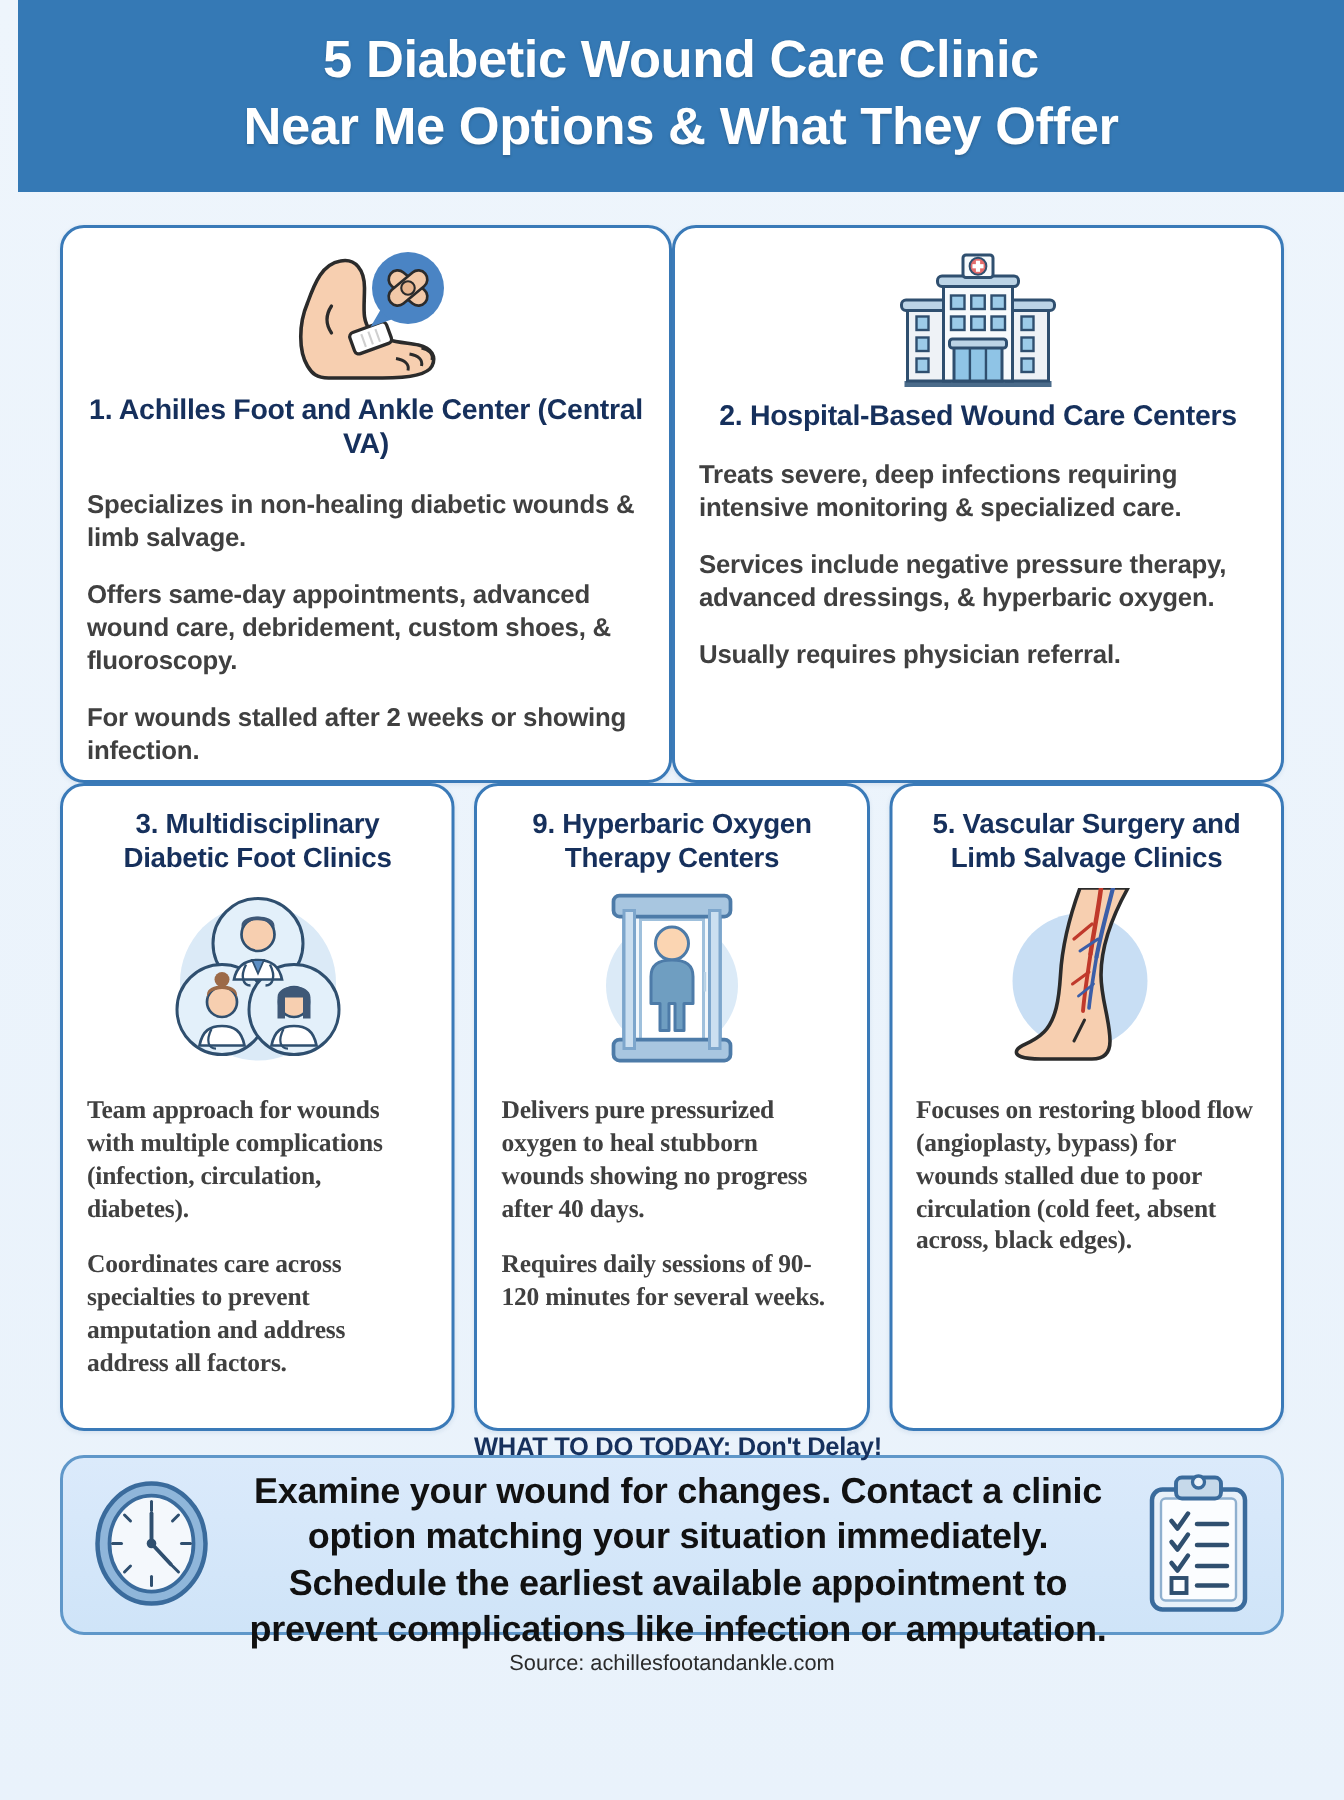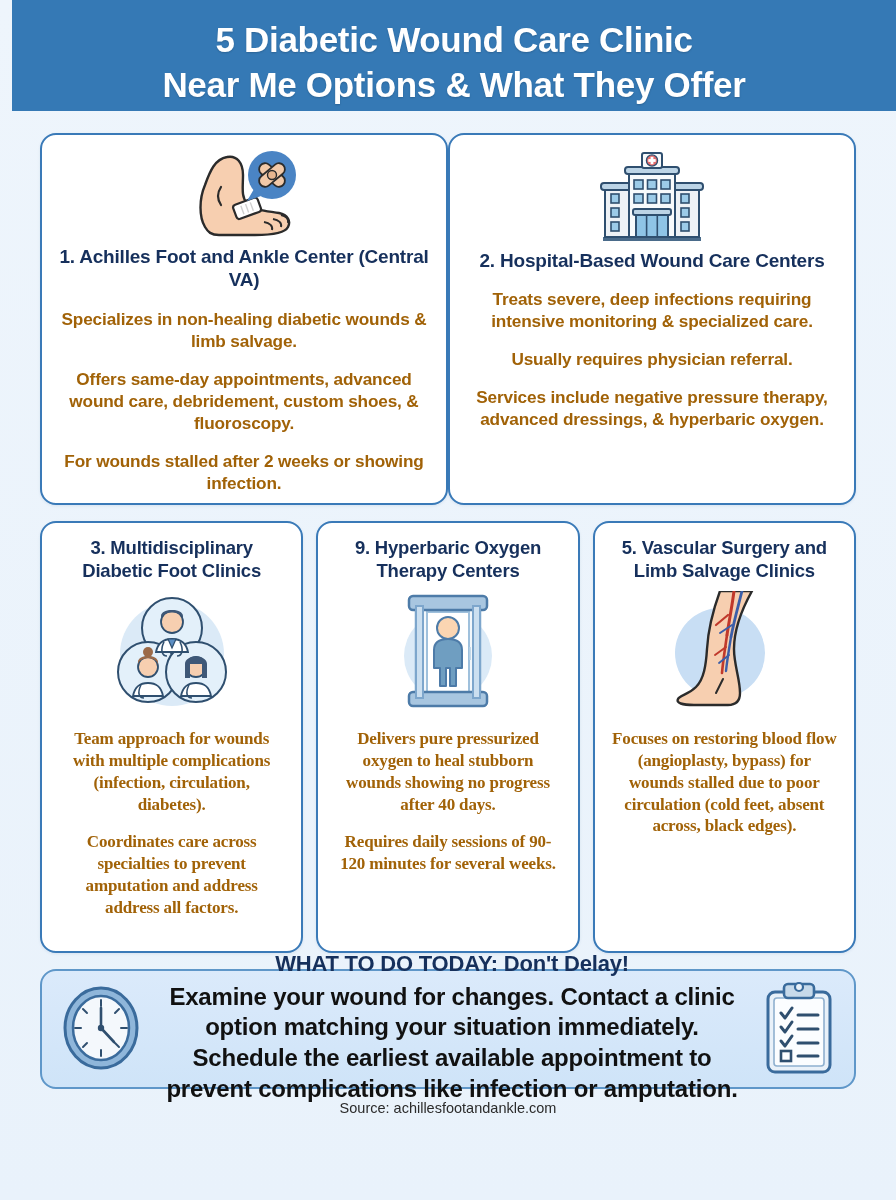--- a/index.html
+++ b/index.html
@@ -16,21 +16,21 @@
     width: 896px;
     height: 1200px;
     display: flex;
     flex-direction: column;
     background: linear-gradient(180deg,#eef5fc 0%, #e9f2fb 100%);
   }
 
   
   .header {
     background: #3579b5;
-    padding: 18px 30px 3px;
+    padding: 18px 30px 20px;
     text-align: center;
     flex: 0 0 auto;
     margin-left: 12px;
   }
   .header h1 {
     color: #ffffff;
     font-size: 35px;
     line-height: 1.28;
     font-weight: bold;
     letter-spacing: -0.3px;
@@ -41,21 +41,20 @@
   
   .content {
     flex: 1 1 auto;
     padding: 22px 40px 0;
     display: flex;
     flex-direction: column;
   }
 
   .row-top {
     display: flex;
-    margin-bottom: 16px;
   }
   .row-bottom {
     display: flex;
     gap: 13px;
     margin-bottom: 16px;
   }
 
   .card {
     background: #ffffff;
     border: 2.5px solid #3a7ab8;
@@ -75,25 +74,24 @@
     font-weight: bold;
     line-height: 1.24;
     text-align: center;
     letter-spacing: -0.2px;
   }
   .row-bottom .card-title { font-size: 18.5px; }
 
   .card-body { width: 100%; }
 
   .card-line {
-    color: #a16207;
+    color: #404040;
     font-size: 17.2px;
     font-weight: bold;
     line-height: 1.28;
-    text-align: center;
     margin-top: 16px;
     letter-spacing: -0.15px;
   }
   .row-bottom .card-line { font-size: 17px; font-family: Liberation Serif, serif; }
 
   .icon-wrap {
     display: flex;
     align-items: center;
     justify-content: center;
   }
@@ -108,21 +106,21 @@
     padding: 10px 16px 12px;
     display: flex;
     align-items: center;
     gap: 10px;
     height: 120px;
   }
   .cta-icon { flex: 0 0 auto; display:flex; align-items:center; justify-content:center; }
   .cta-text { flex: 1 1 auto; text-align: center; }
   .cta-heading {
     color: #16305c;
-    font-size: 22px;
+    font-size: 17px;
     font-weight: bold;
     letter-spacing: -0.2px;
     margin-bottom: 5px;
   }
   .cta-body {
     color: #111111;
     font-size: 24px;
     font-weight: bold;
     line-height: 1.28;
     letter-spacing: -0.2px;
@@ -214,22 +212,22 @@
             </g>
             <rect x="43" y="62" width="32" height="24" fill="#8fc4e6" stroke="#2f4f6f" stroke-width="2"></rect>
             <rect x="40" y="58" width="38" height="6" rx="2" fill="#bcd4e6" stroke="#2f4f6f" stroke-width="2"></rect>
             <line x1="53.6" y1="64" x2="53.6" y2="86" stroke="#2f4f6f" stroke-width="1.6"></line>
             <line x1="64.3" y1="64" x2="64.3" y2="86" stroke="#2f4f6f" stroke-width="1.6"></line>
           </svg>
         </div>
         <div class="card-title">2. Hospital-Based Wound Care Centers</div>
         <div class="card-body">
           <div class="card-line">Treats severe, deep infections requiring intensive monitoring &amp; specialized care.</div>
+          <div class="card-line">Services include negative pressure therapy, advanced dressings, &amp; hyperbaric oxygen.</div>
           <div class="card-line">Usually requires physician referral.</div>
-          <div class="card-line">Services include negative pressure therapy, advanced dressings, &amp; hyperbaric oxygen.</div>
         </div>
       </div>
     </div>
 
     <div class="row-bottom">
 
       <div class="card">
         <div class="card-title">3. Multidisciplinary Diabetic Foot Clinics</div>
         <div class="icon-wrap icon-mid">
           <svg width="120" height="118" viewBox="0 0 120 118">

